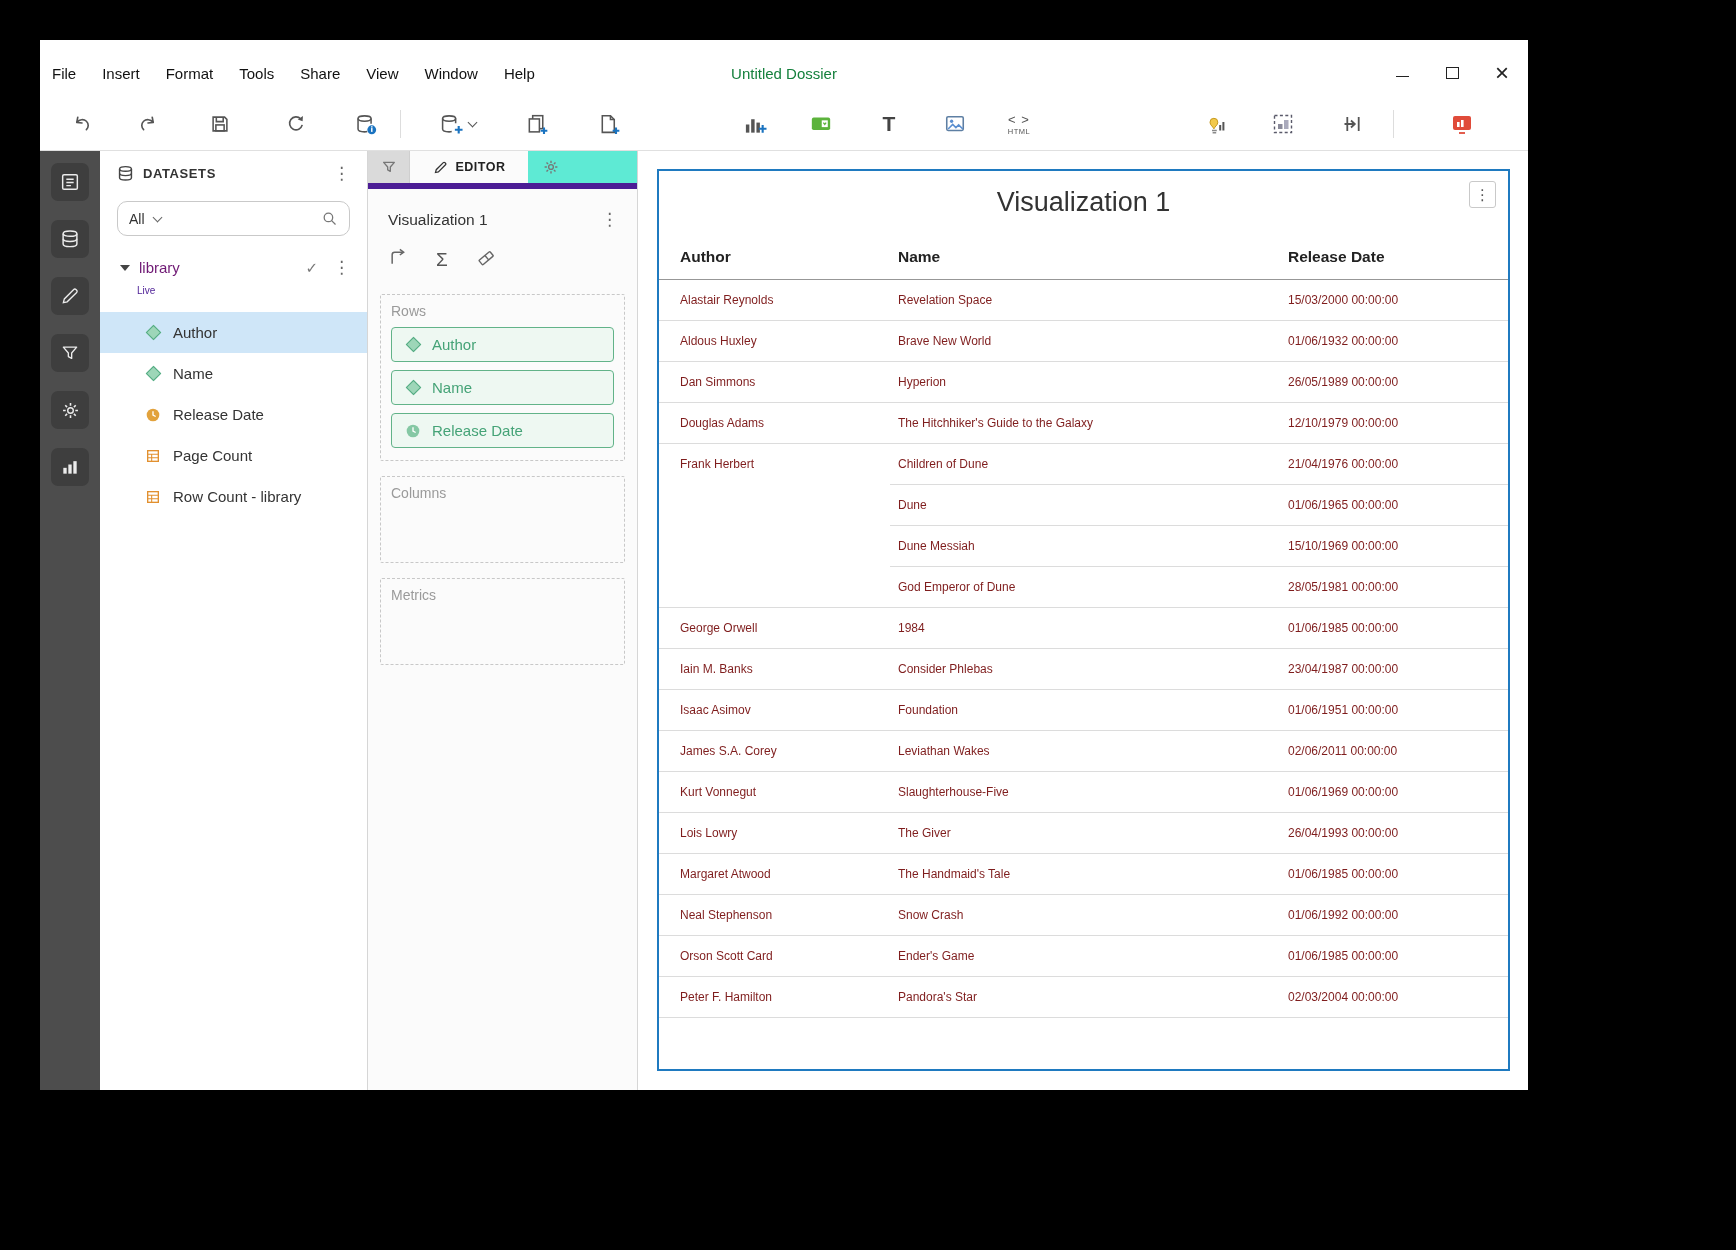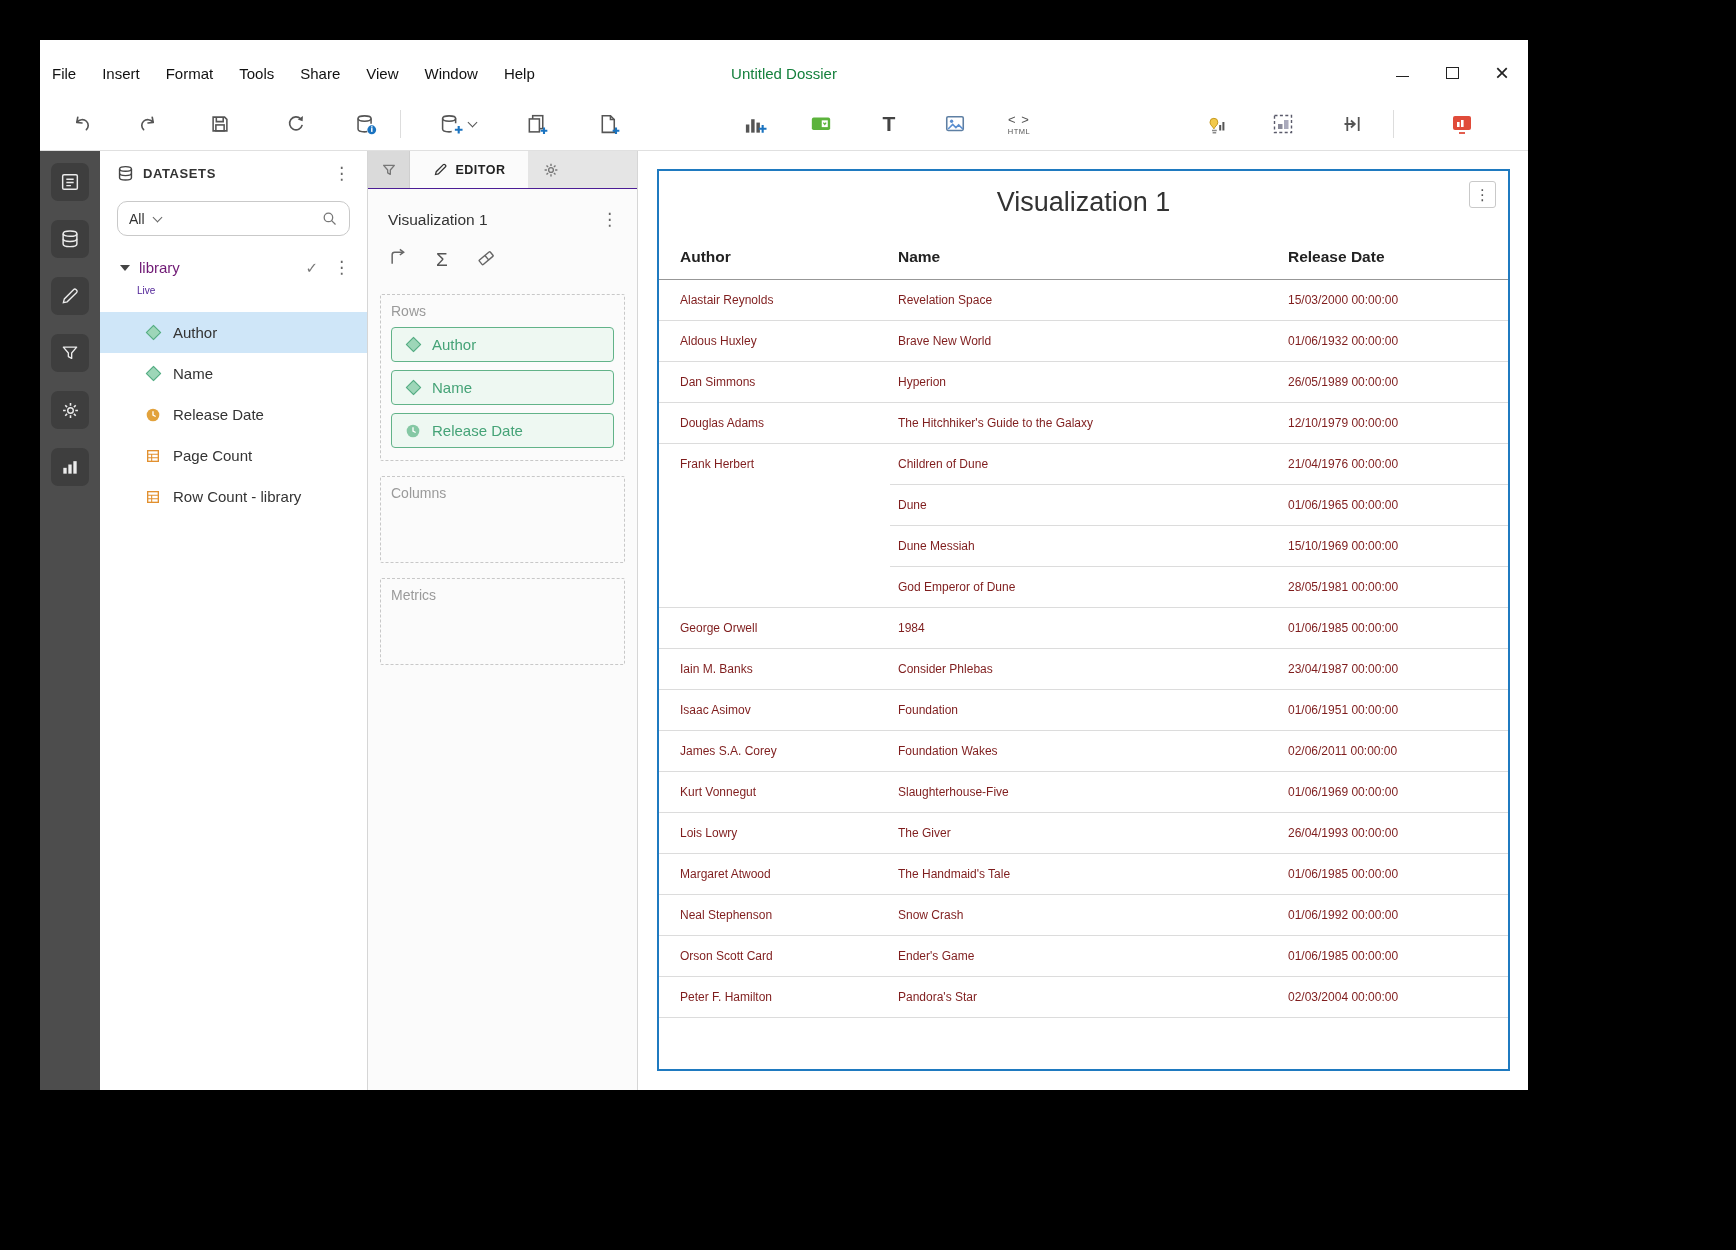--- a/index.html
+++ b/index.html
@@ -67,21 +67,21 @@
   .fields { padding-top:6px; }
   .field-row { height:41px; display:flex; align-items:center; padding-left:44px; gap:11px; }
   .field-row.selected { background:#cfe6f8; }
   .field-label { font-size:15px; color:#333; }
   .icon16 { width:18px; height:18px; display:flex; align-items:center; justify-content:center; flex:0 0 18px; }
   .diamond { width:11px; height:11px; background:#9dd6b8; border:1.5px solid #53ab82; transform:rotate(45deg); }
 
   
   .editor-panel { width:270px; flex:0 0 270px; border-right:1px solid #d6d6d6; background:#fbfbfb;
                   display:flex; flex-direction:column; }
-  .tabs { height:38px; display:flex; background:#e5e5e5; border-bottom:1px solid #4c1d95; }
+  .tabs { height:38px; display:flex; background:#5eead4; border-bottom:6px solid #4c1d95; }
   .tab { display:flex; align-items:center; justify-content:center; }
   .tab-filter { width:42px; background:#dadada; border-right:1px solid #cfcfcf; }
   .tab-editor { width:118px; background:#fbfbfb; gap:8px; }
   .tab-label { font-size:12.5px; font-weight:bold; letter-spacing:.5px; color:#222; }
   .tab-gear { width:46px; }
   .viz-row { display:flex; align-items:center; padding:18px 12px 10px 20px; }
   .viz-name { font-size:15.5px; color:#333; }
   .tools-row { display:flex; align-items:center; gap:28px; padding:6px 20px 16px; }
   .sigma { font-size:19px; color:#555; }
   .zones { padding:6px 12px; }
@@ -507,21 +507,21 @@
                 <td class="col1">Consider Phlebas</td>
                 <td class="col2">23/04/1987 00:00:00</td>
               </tr>
               <tr>
                 <td rowspan="1" class="col0">Isaac Asimov</td>
                 <td class="col1">Foundation</td>
                 <td class="col2">01/06/1951 00:00:00</td>
               </tr>
               <tr>
                 <td rowspan="1" class="col0">James S.A. Corey</td>
-                <td class="col1">Foundation Wakes</td>
+                <td class="col1">Leviathan Wakes</td>
                 <td class="col2">02/06/2011 00:00:00</td>
               </tr>
               <tr>
                 <td rowspan="1" class="col0">Kurt Vonnegut</td>
                 <td class="col1">Slaughterhouse-Five</td>
                 <td class="col2">01/06/1969 00:00:00</td>
               </tr>
               <tr>
                 <td rowspan="1" class="col0">Lois Lowry</td>
                 <td class="col1">The Giver</td>

